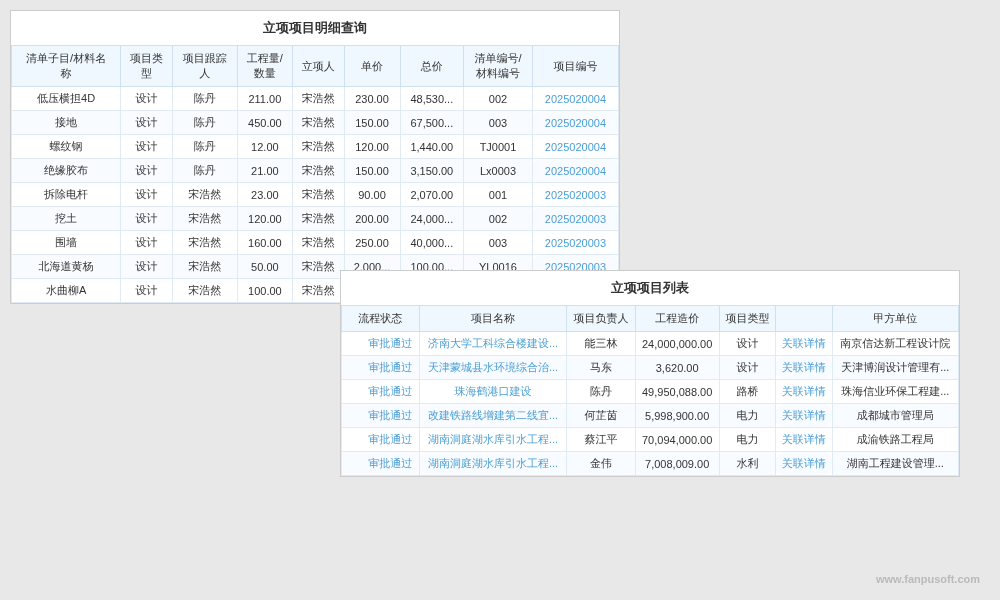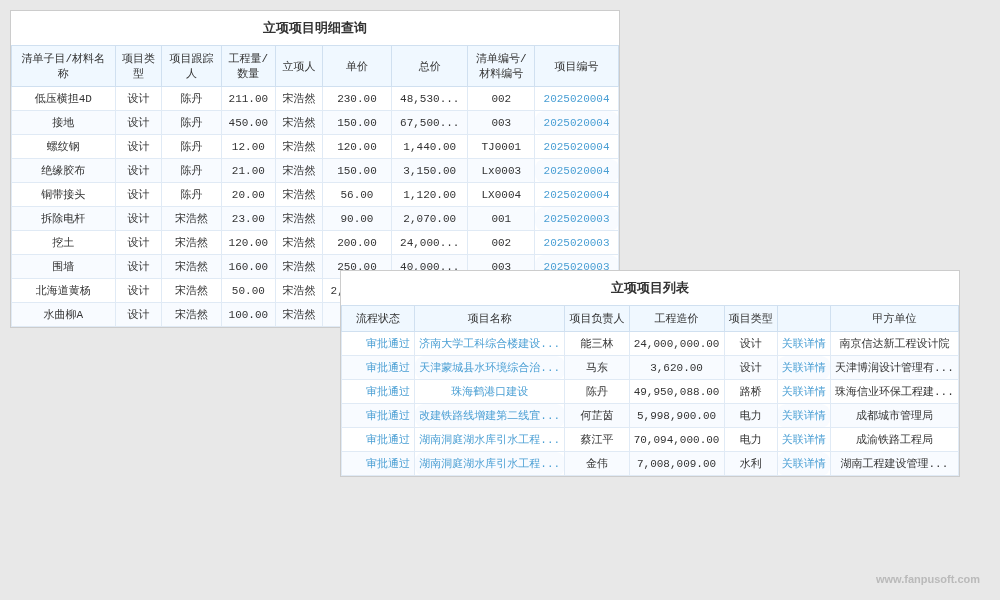--- a/index.html
+++ b/index.html
@@ -47,21 +47,20 @@
       padding: 8px 0;
       font-size: 13px;
       font-weight: bold;
       color: #333;
       background: #fff;
     }
 
     table {
       width: 100%;
       border-collapse: collapse;
-      font-family: Liberation Mono, monospace;
     }
 
     th {
       background: #f0f8ff;
       color: #333;
       font-weight: normal;
       padding: 5px 4px;
       border: 1px solid #d0e0f0;
       text-align: center;
       font-size: 11px;
@@ -166,31 +165,20 @@
             <td>设计</td>
             <td>陈丹</td>
             <td>21.00</td>
             <td>宋浩然</td>
             <td>150.00</td>
             <td>3,150.00</td>
             <td>Lx0003</td>
             <td class="link-cell">2025020004</td>
           </tr>
           <tr>
-            <td>铜带接头</td>
-            <td>设计</td>
-            <td>陈丹</td>
-            <td>20.00</td>
-            <td>宋浩然</td>
-            <td>56.00</td>
-            <td>1,120.00</td>
-            <td>LX0004</td>
-            <td class="link-cell">2025020004</td>
-          </tr>
-          <tr>
             <td>拆除电杆</td>
             <td>设计</td>
             <td>宋浩然</td>
             <td>23.00</td>
             <td>宋浩然</td>
             <td>90.00</td>
             <td>2,070.00</td>
             <td>001</td>
             <td class="link-cell">2025020003</td>
           </tr>

